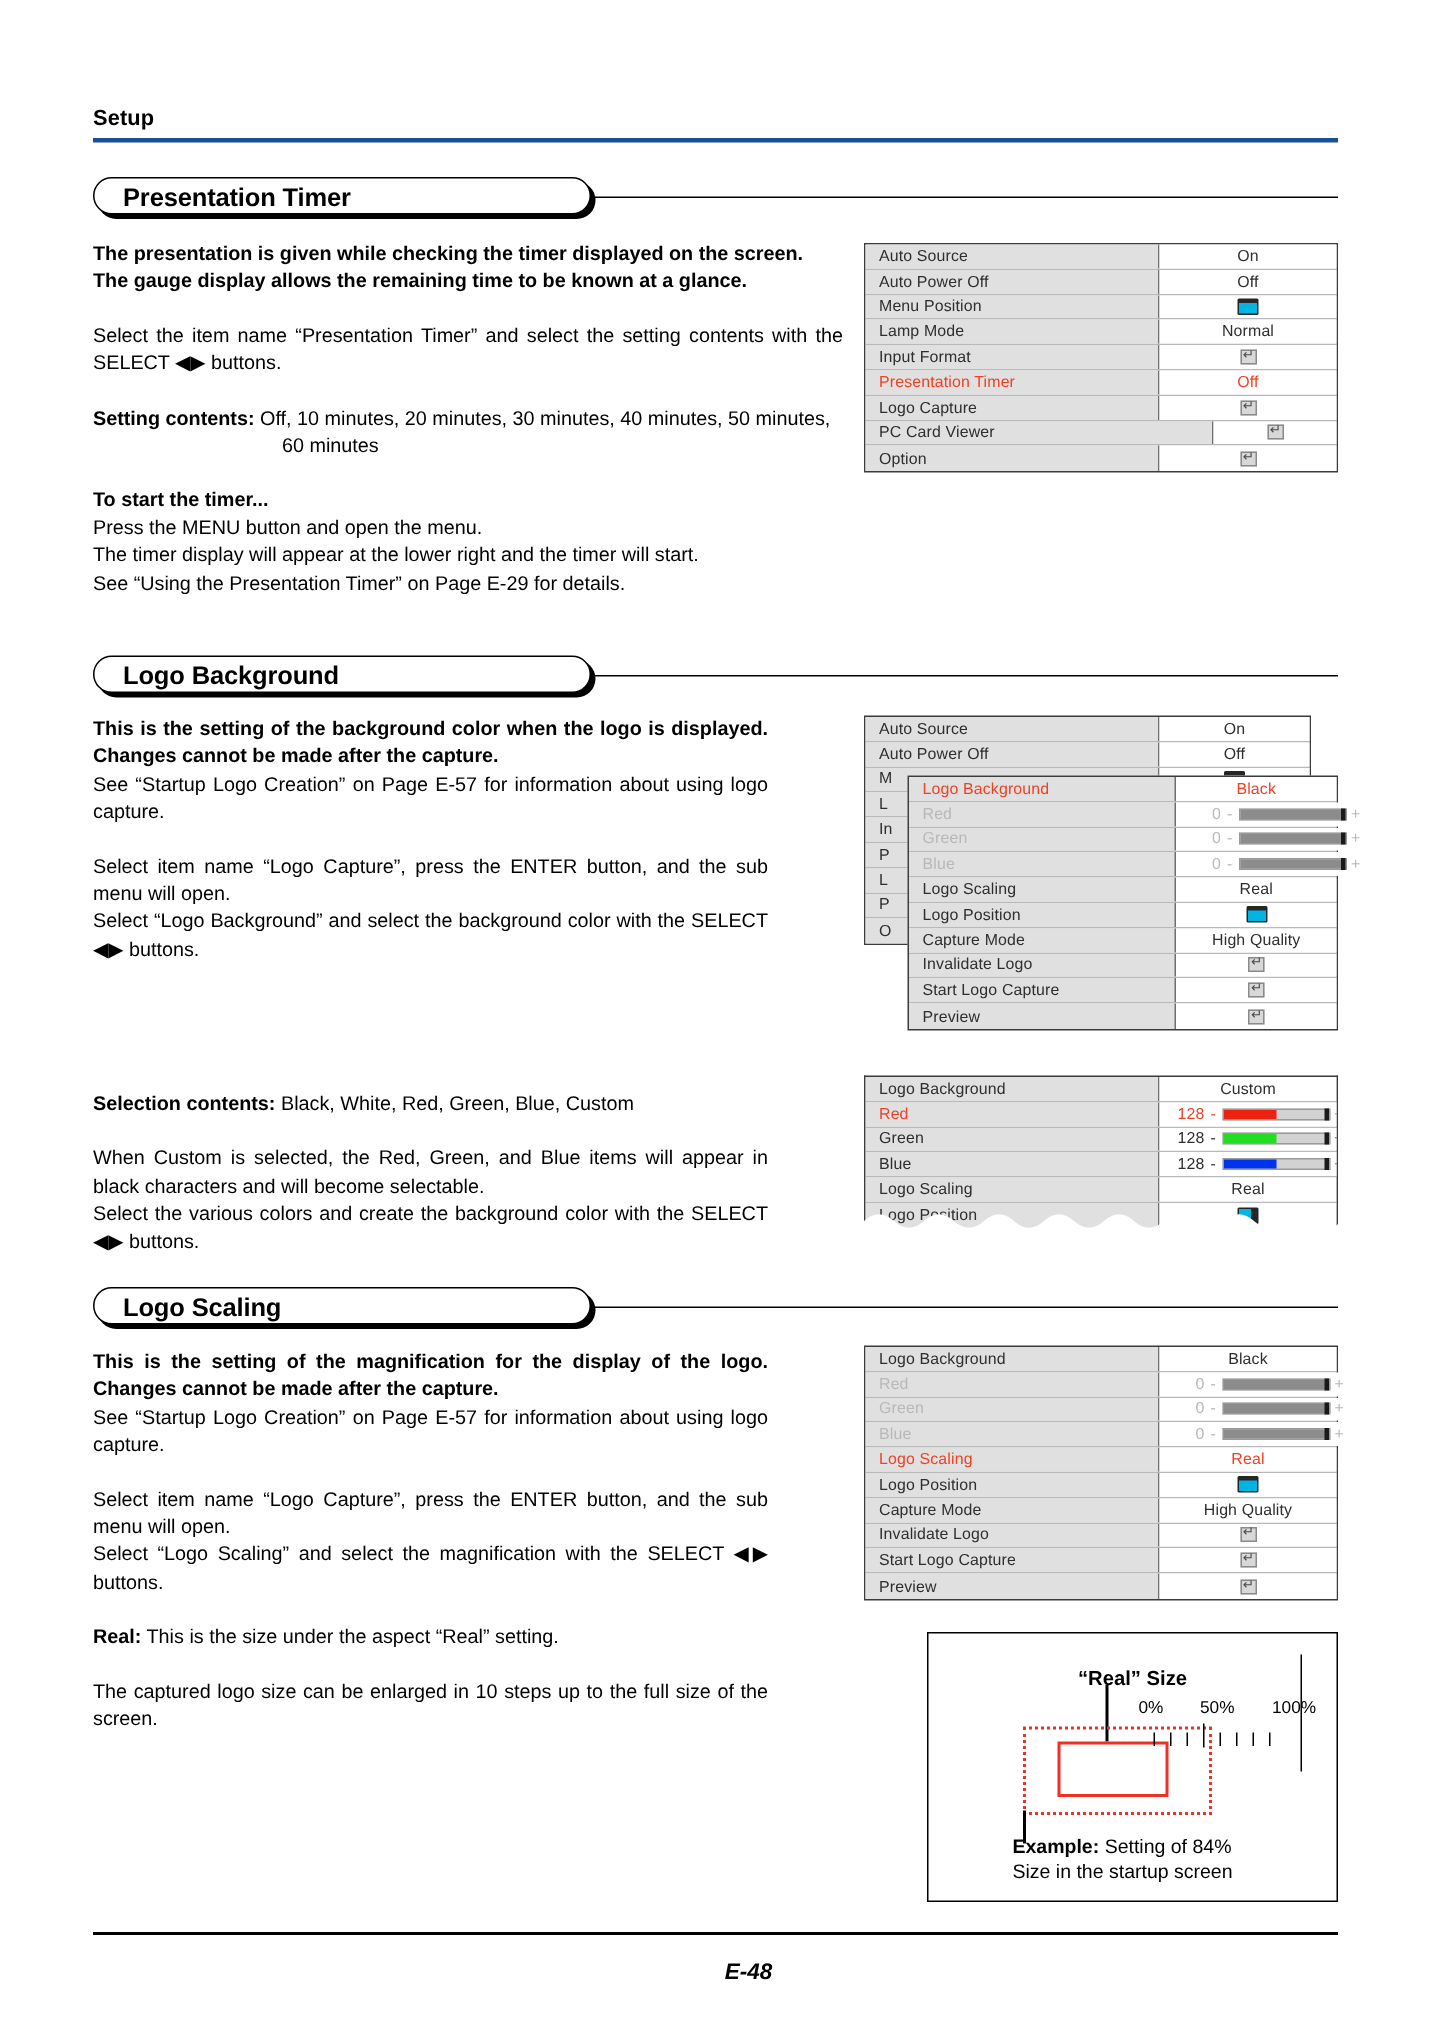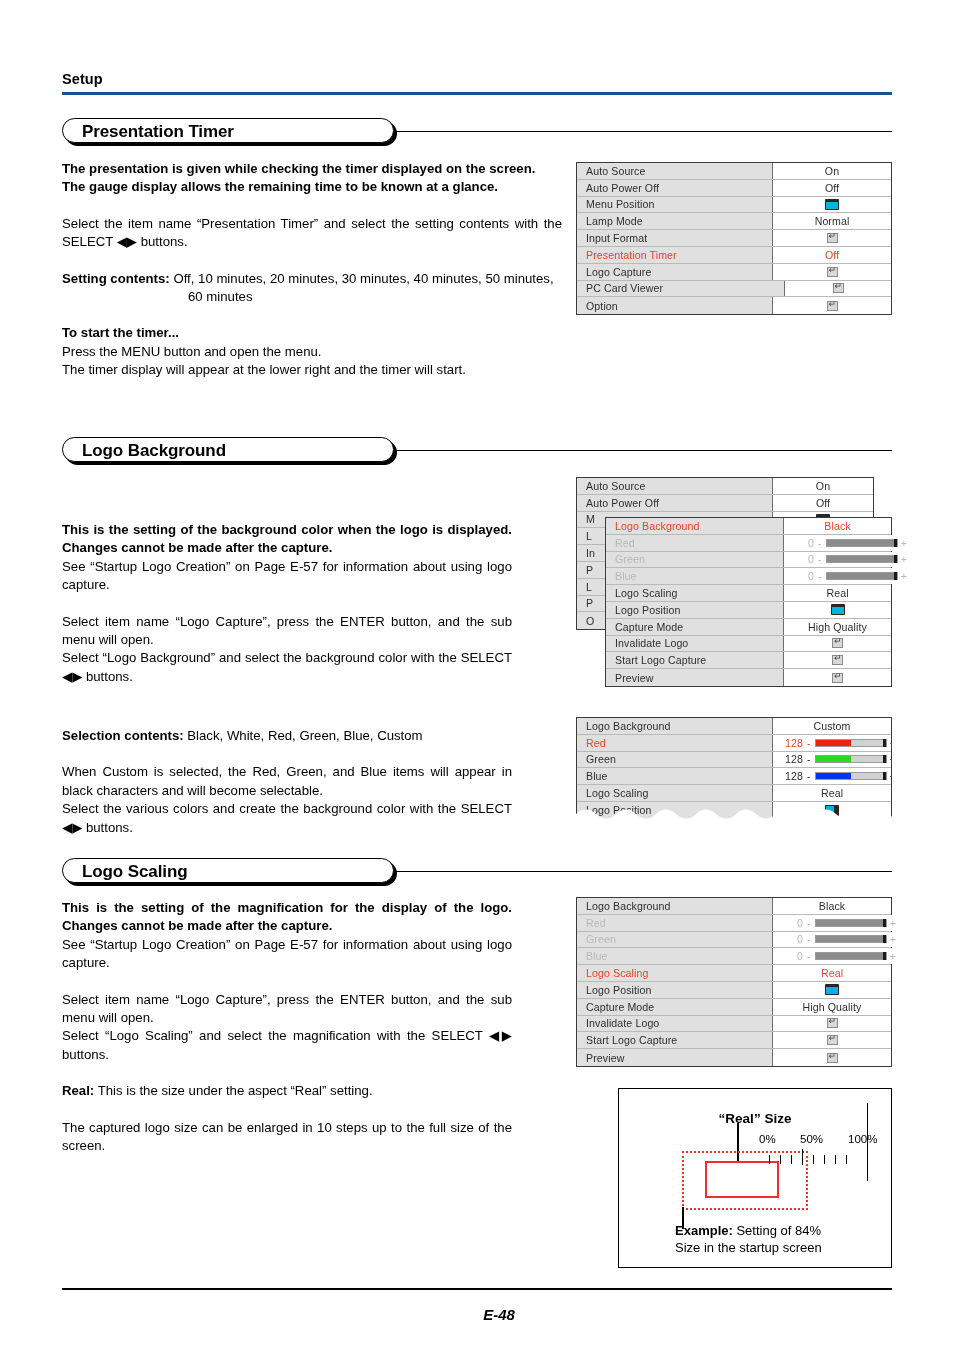--- a/index.html
+++ b/index.html
@@ -332,20 +332,21 @@
   <p class="p bold just">The presentation is given while checking the timer displayed on the screen.</p>
   <p class="p bold just">The gauge display allows the remaining time to be known at a glance.</p>
   <div class="gap-md"></div>
   <p class="p just">Select the item name “Presentation Timer” and select the setting contents with the SELECT ◀▶ buttons.</p>
   <div class="gap-md"></div>
   <p class="p hang"><span class="lbl">Setting contents:</span> <span>Off, 10 minutes, 20 minutes, 30 minutes, 40 minutes, 50 minutes, 60 minutes</span></p>
   <div class="gap-md"></div>
   <p class="p bold">To start the timer...</p>
   <p class="p">Press the MENU button and open the menu.</p>
   <p class="p">The timer display will appear at the lower right and the timer will start.</p>
+  <p class="p">See “Using the Presentation Timer” on Page E-29 for details.</p>
 </div>
 
 <div class="osd" id="osd-setup-main" style="left:576px; top:162px; width:316px;">
     <div class="osd-row">
       <div class="osd-name" style="width:196px;">
         <span style="">Auto Source</span>
       </div>
       <div class="osd-val" style="">On</div>
     </div>
     <div class="osd-row">
@@ -384,21 +385,21 @@
     </div>
     <div class="osd-row">
       <div class="osd-name" style="width:196px;">
         <span style="">Logo Capture</span>
       </div>
       <div class="osd-val" style="">
         <span class="enter-ic"></span>
       </div>
     </div>
     <div class="osd-row">
-      <div class="osd-name" style="width:208px;">
+      <div class="osd-name" style="width:232px;">
         <span style="">PC Card Viewer</span>
       </div>
       <div class="osd-val" style="">
         <span class="enter-ic"></span>
       </div>
     </div>
     <div class="osd-row">
       <div class="osd-name" style="width:196px;">
         <span style="">Option</span>
       </div>
@@ -410,21 +411,21 @@
 
 <div class="section" style="top:437px;">
   <div class="title-row">
     <div class="title-line"></div>
     <div class="title-bubble">
       <span>Logo Background</span>
     </div>
   </div>
 </div>
 
-<div class="col-left" style="top:477px; width:450px;margin-top:44px;">
+<div class="col-left" style="top:477px; width:450px;">
   <p class="p bold just">This is the setting of the background color when the logo is displayed. Changes cannot be made after the capture.</p>
   <p class="p just">See “Startup Logo Creation” on Page E-57 for information about using logo capture.</p>
   <div class="gap-md"></div>
   <p class="p just">Select item name “Logo Capture”, press the ENTER button, and the sub menu will open.</p>
   <p class="p just">Select “Logo Background” and select the background color with the SELECT ◀▶ buttons.</p>
 </div>
 
 <div class="col-left" style="top:727px; width:450px;">
   <p class="p"><span class="lbl">Selection contents:</span> <span>Black, White, Red, Green, Blue, Custom</span></p>
   <div class="gap-md"></div>

